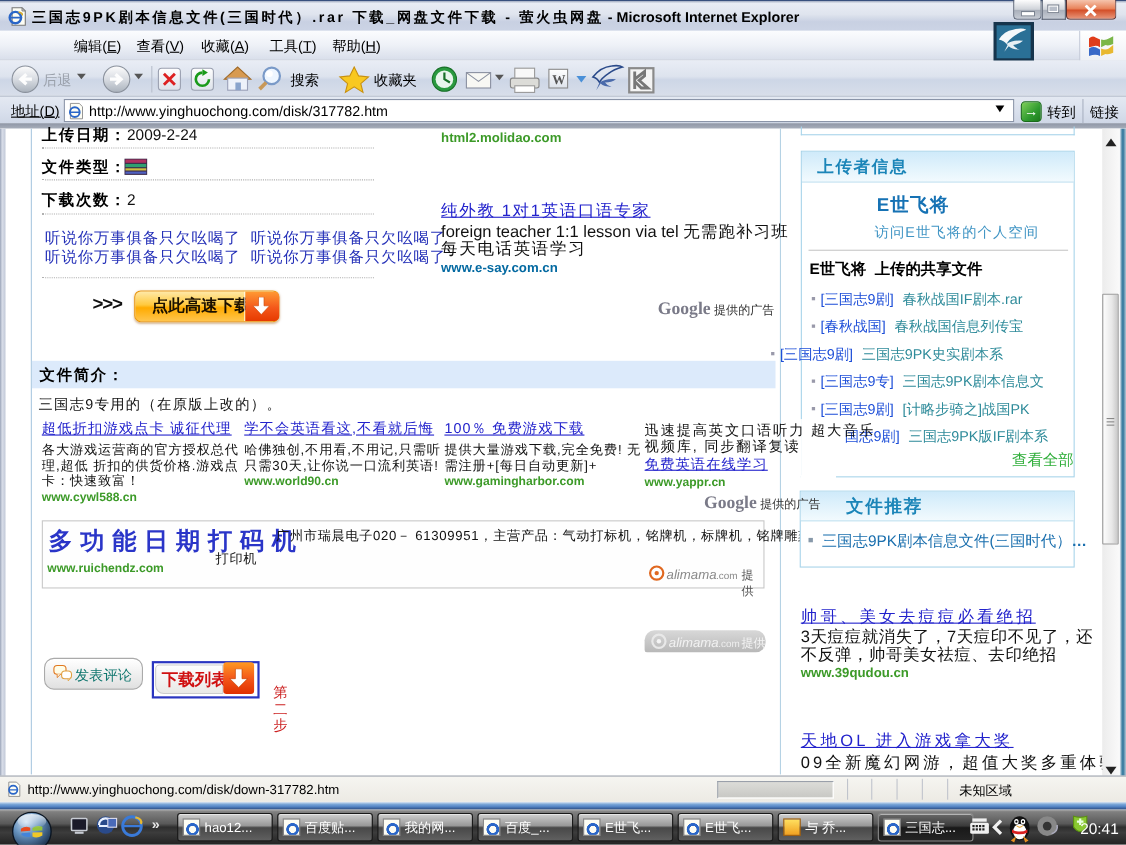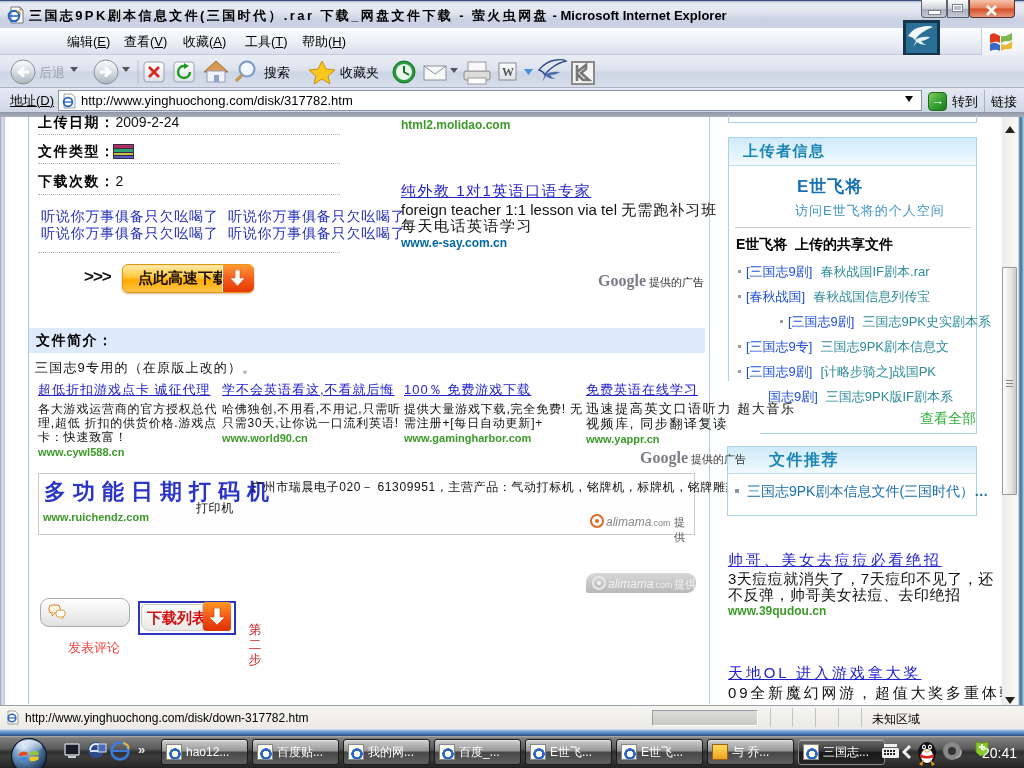--- a/index.html
+++ b/index.html
@@ -175,22 +175,22 @@
   <div style="font-size:13px;color:#2222cc;text-decoration:underline;white-space:nowrap;letter-spacing:1px;">学不会英语看这,不看就后悔</div>
   <div style="font-size:12px;color:#111;margin-top:3px;line-height:14px;white-space:nowrap;letter-spacing:0.8px;">哈佛独创,不用看,不用记,只需听<br>只需30天,让你说一口流利英语!</div>
   <div style="font-size:11px;font-weight:bold;color:#3c9a28;margin-top:2px;">www.world90.cn</div>
  </div>
  <div class="abs" id="adc3" style="left:404px;top:264px;width:172px;">
   <div style="font-size:13px;color:#2222cc;text-decoration:underline;white-space:nowrap;letter-spacing:1px;">100％ 免费游戏下载</div>
   <div style="font-size:12px;color:#111;margin-top:3px;line-height:14px;white-space:nowrap;letter-spacing:0.8px;">提供大量游戏下载,完全免费! 无<br>需注册+[每日自动更新]+</div>
   <div style="font-size:11px;font-weight:bold;color:#3c9a28;margin-top:2px;">www.gamingharbor.com</div>
  </div>
  <div class="abs" id="adc4" style="left:586px;top:264px;width:185px;z-index:30;">
+  <div style="font-size:13px;color:#111;margin-top:2px;line-height:15px;white-space:nowrap;letter-spacing:1.6px;">迅速提高英文口语听力 超大音乐<br>视频库, 同步翻译复读</div>
   <div style="font-size:13px;color:#2222cc;text-decoration:underline;white-space:nowrap;letter-spacing:1px;">免费英语在线学习</div>
-  <div style="font-size:13px;color:#111;margin-top:2px;line-height:15px;white-space:nowrap;letter-spacing:1.6px;">迅速提高英文口语听力 超大音乐<br>视频库, 同步翻译复读</div>
   <div style="font-size:11px;font-weight:bold;color:#3c9a28;margin-top:2px;">www.yappr.cn</div>
  </div>
  <div class="abs" style="left:640px;top:332px;white-space:nowrap;z-index:31;"><span style="font-family:'Liberation Serif',serif;font-size:16px;font-weight:bold;color:#7a7a88;">Google</span><span style="font-size:11px;color:#333;"> 提供的广告</span></div>
 
  <div class="abs" style="left:38px;top:356px;width:657px;height:62px;border:1px solid #c8c8c8;box-sizing:border-box;background:#fefefe;"></div>
  <div class="abs" style="left:44px;top:360px;font-size:22px;font-weight:bold;color:#2a35c8;letter-spacing:7px;white-space:nowrap;">多功能日期打码机</div>
  <div class="abs" style="left:251px;top:362px;font-size:12px;color:#111;white-space:nowrap;letter-spacing:0.6px;">广州市瑞晨电子020－ 61309951，主营产品：气动打标机，铭牌机，标牌机，铭牌雕刻机，铭牌</div>
  <div class="abs" style="left:196px;top:383px;font-size:12px;color:#111;letter-spacing:0.6px;">打印机</div>
  <div class="abs" style="left:43px;top:394px;font-size:11px;font-weight:bold;color:#3c9a28;">www.ruichendz.com</div>
  <div class="abs" id="alimama1" style="left:588px;top:396px;width:104px;height:17px;">
@@ -212,21 +212,21 @@
   <span style="position:absolute;left:88px;top:4px;font-size:11px;color:#f4f4f4;">提供</span>
  </div>
 
  <div class="abs" style="left:40px;top:481px;width:90px;height:29px;border:1px solid #aaa;border-radius:9px;background:linear-gradient(180deg,#ffffff,#ededed 60%,#e0e0e0);box-shadow:inset 0 1px 0 #fff;box-sizing:border-box;"></div>
  <div class="abs" id="cmticon" style="left:48px;top:487px;width:18px;height:16px;"><svg width="18" height="16">
 <rect x="1" y="1" width="11" height="8" rx="3" fill="#fffde8" stroke="#e07820"></rect>
 <path d="M4 9 L4 12 L7 9" fill="#fffde8" stroke="#e07820" stroke-width="0.8"></path>
 <rect x="8" y="6" width="9" height="7" rx="3" fill="#fff" stroke="#e0a040"></rect>
 <path d="M14 13 L14 15 L16 13" fill="#fff" stroke="#e0a040" stroke-width="0.8"></path>
 </svg></div>
- <div class="abs" style="left:68px;top:488px;font-size:13px;color:#ef4444;margin-top:34px;">发表评论</div>
+ <div class="abs" style="left:68px;top:488px;font-size:13px;color:#0f766e;">发表评论</div>
  <div class="abs" style="left:138px;top:484px;width:98px;height:34px;border:2px solid #2a35c0;box-sizing:border-box;background:#fff;"></div>
  <div class="abs" style="left:141px;top:487px;width:62px;height:27px;border:1px solid #ccc;border-radius:4px 0 0 8px;background:linear-gradient(180deg,#fdfdfd,#e9e9e6);box-sizing:border-box;"></div>
  <div class="abs" style="left:147px;top:492px;font-size:15px;font-weight:bold;color:#d01010;">下载列表</div>
  <div class="abs" style="left:203px;top:485px;width:28px;height:29px;border-radius:3px;background:linear-gradient(180deg,#ff9a22 0%,#f4581a 50%,#e03000 100%);"></div>
  <div class="abs" id="dlarrow2" style="left:208px;top:491px;width:18px;height:18px;"><svg width="18" height="18">
 <path d="M6 0 L12 0 L12 9 L17 9 L9 17 L1 9 L6 9 Z" fill="#fff" stroke="#c04000" stroke-width="0.6"></path>
 </svg></div>
  <div class="abs" style="left:247px;top:505px;width:16px;font-size:13px;color:#c22;line-height:15px;text-align:center;">第二步</div>
 </div>
 <div class="abs" id="sidebar" style="left:0;top:117px;width:1024px;height:588px;">
@@ -238,21 +238,21 @@
  <div class="abs" style="left:743px;top:25px;font-size:15px;font-weight:bold;color:#1b85b8;letter-spacing:1.5px;">上传者信息</div>
 
  <div class="abs" style="left:726px;top:264px;width:3px;height:52px;background:#fff;"></div>
  <div class="abs" style="left:728px;top:315px;width:32px;height:3px;background:#fff;"></div>
  <div class="abs" style="left:797px;top:58px;font-size:17px;font-weight:bold;color:#1672b4;letter-spacing:1px;">E世飞将</div>
  <div class="abs" style="left:795px;top:85px;font-size:13px;color:#3f94c4;letter-spacing:1px;">访问E世飞将的个人空间</div>
  <div class="abs" style="left:735px;top:110px;width:236px;border-top:1px solid #c8c8c8;"></div>
  <div class="abs" style="left:736px;top:119px;font-size:14px;font-weight:bold;color:#000;">E世飞将&nbsp; 上传的共享文件</div>
  <div class="abs sb-it" style="left:738px;top:146px;"><i></i><em>[三国志9剧]</em><span>春秋战国IF剧本.rar</span></div>
  <div class="abs sb-it" style="left:738px;top:171px;"><i></i><em>[春秋战国]</em><span>春秋战国信息列传宝</span></div>
- <div class="abs sb-it" style="left:780px;top:196px;"><i></i><em>[三国志9剧]</em><span>三国志9PK史实剧本系</span></div>
+ <div class="abs sb-it" style="left:701px;top:196px;"><i></i><em>[三国志9剧]</em><span>三国志9PK史实剧本系</span></div>
  <div class="abs sb-it" style="left:738px;top:221px;"><i></i><em>[三国志9专]</em><span>三国志9PK剧本信息文</span></div>
  <div class="abs sb-it" style="left:738px;top:246px;"><i></i><em>[三国志9剧]</em><span>[计略步骑之]战国PK</span></div>
  <div class="abs sb-it" style="left:768px;top:271px;"><em>国志9剧]</em><span>三国志9PK版IF剧本系</span></div>
  <div class="abs" style="left:920px;top:293px;font-size:14px;color:#2fae3a;">查看全部</div>
 
  <div class="abs" style="left:727px;top:329px;width:250px;height:70px;border:1px solid #a8d4ea;box-sizing:border-box;background:#fff;"></div>
  <div class="abs" style="left:728px;top:330px;width:248px;height:27px;background:linear-gradient(180deg,#cfeafa 0%,#e4f4fc 60%,#f2fafe 100%);border-bottom:1px solid #bfe0f0;box-sizing:border-box;"></div>
  <div class="abs" style="left:769px;top:333px;font-size:16px;font-weight:bold;color:#1b85b8;letter-spacing:1.5px;">文件推荐</div>
  <div class="abs" style="left:735px;top:372px;width:4px;height:4px;background:#8899aa;"></div>
  <div class="abs" style="left:747px;top:366px;font-size:14px;color:#1a6fae;white-space:nowrap;">三国志9PK剧本信息文件(三国时代）<b>…</b></div>

